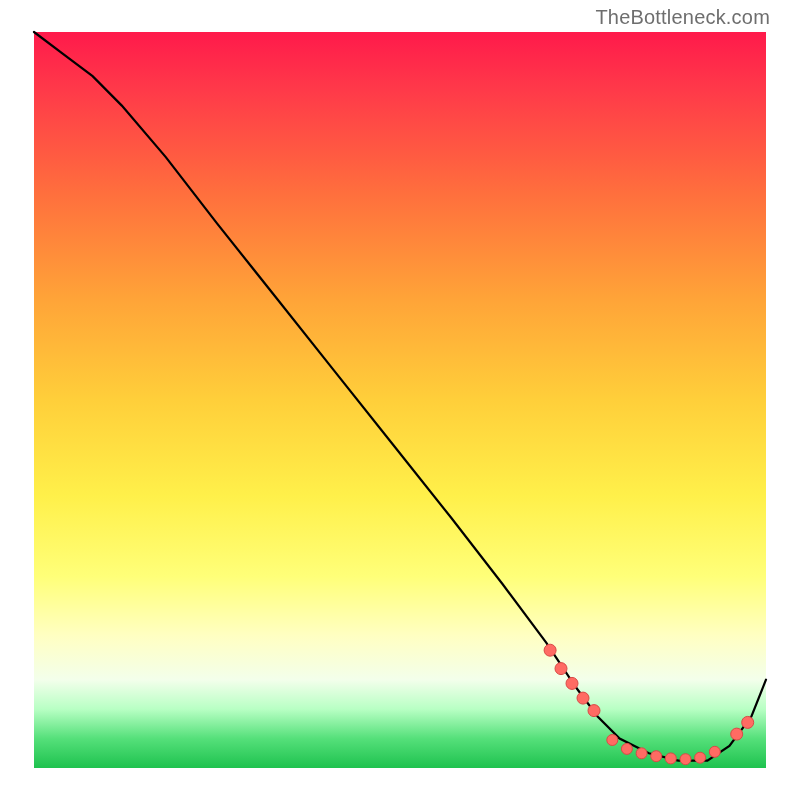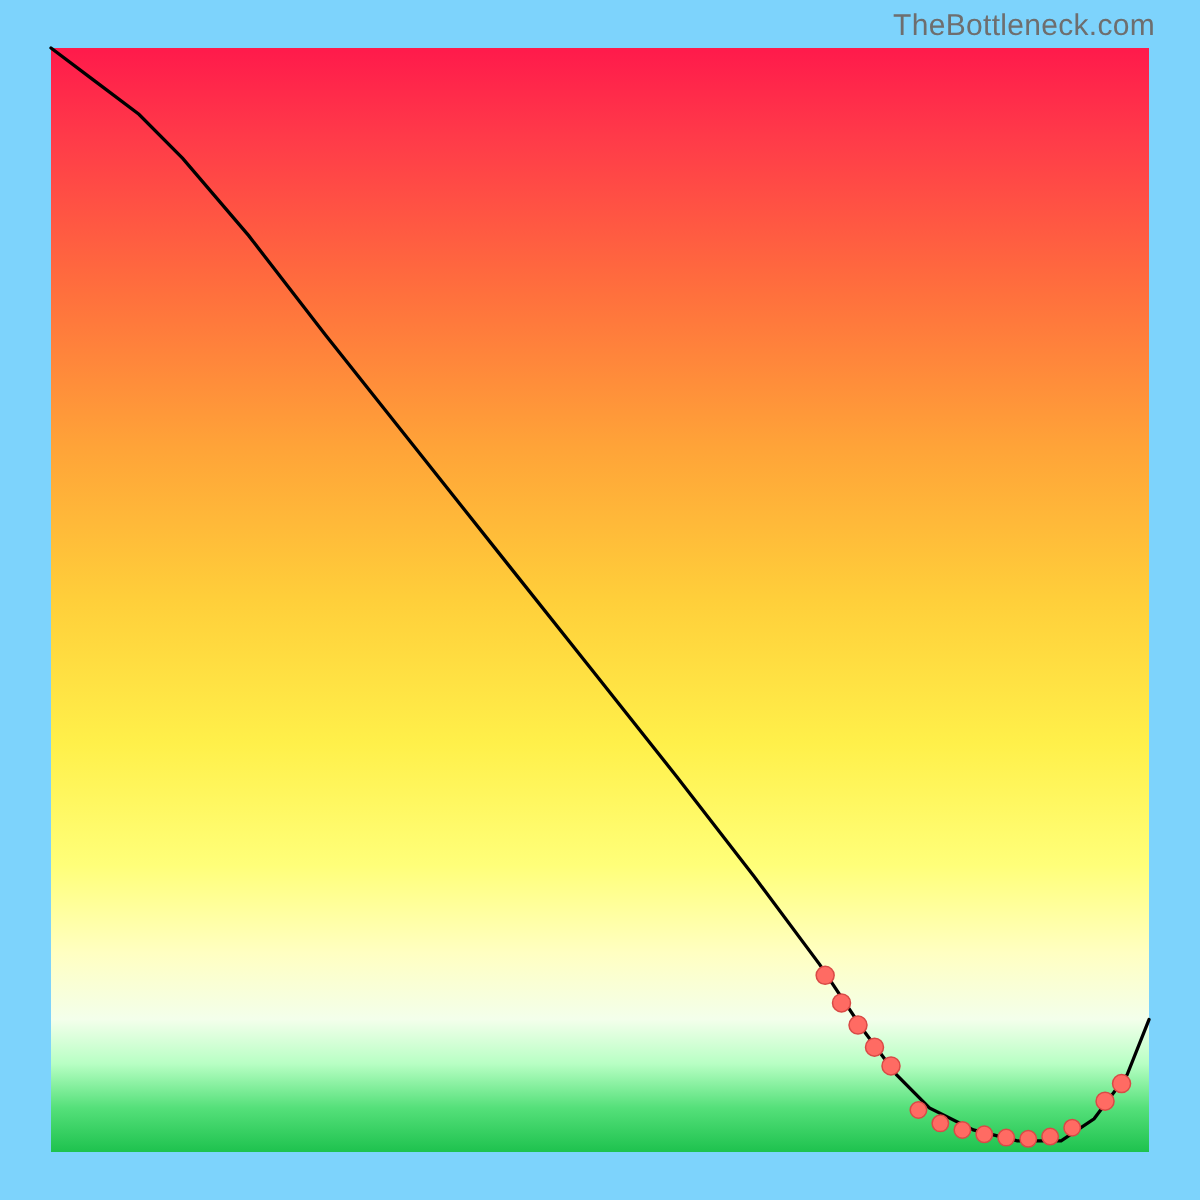--- a/index.html
+++ b/index.html
@@ -7,21 +7,21 @@
     padding: 0;
     width: 800px;
     height: 800px;
     background: #000;
     overflow: hidden;
   }
   .stage {
     position: relative;
     width: 800px;
     height: 800px;
-    background: #7dd3fc;
+    background: #ffffff;
   }
   .plot {
     position: absolute;
     
     left: 34px;
     top: 32px;
     width: 732px;
     height: 736px;
   }
   .gradient {

